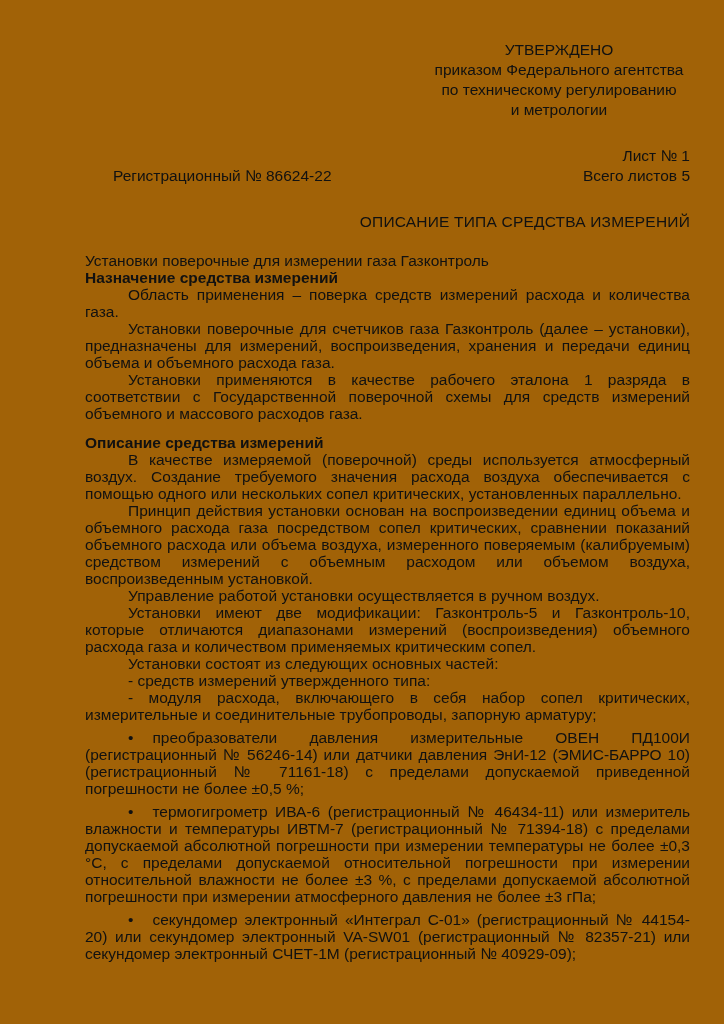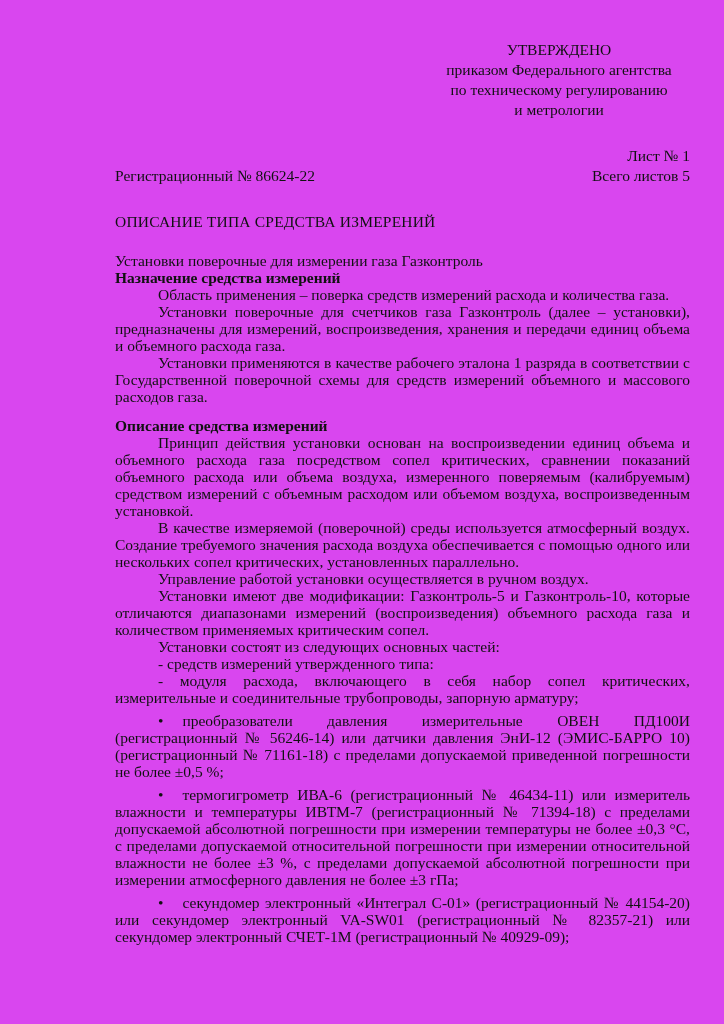--- a/index.html
+++ b/index.html
@@ -5,45 +5,45 @@
   html, body {
     margin: 0;
     padding: 0;
     background: #ffffff;
   }
   .page {
     position: relative;
     width: 724px;
     height: 1024px;
     box-sizing: border-box;
-    padding: 40px 34px 0 115px;
-    background: #d946ef;
+    padding: 40px 34px 0 85px;
+    background: #a16207;
     color: #111111;
-    font-family: Liberation Serif, serif;
+    font-family: Liberation Sans, sans-serif;
     font-size: 15.5px;
     line-height: 17px;
     overflow: hidden;
   }
   .approval-block {
     width: 262px;
     margin-left: auto;
     text-align: center;
     line-height: 20px;
   }
   .approval-line { display: block; }
-  .meta-block { margin-top: 26px; line-height: 20px; }
+  .meta-block { margin-top: 26px; line-height: 20px; margin-left: 28px; }
   .meta-sheet { text-align: right; }
   .meta-row {
     display: flex;
     justify-content: space-between;
     align-items: center;
   }
   .doc-title {
     margin-top: 27px;
-    text-align: left;
+    text-align: right;
     letter-spacing: 0.2px;
   }
   .doc-subtitle { margin-top: 22px; }
   .section-heading {
     margin-top: 0;
     font-weight: bold;
   }
   .section-heading.second { margin-top: 12px; }
   .para {
     margin: 0;
@@ -80,22 +80,22 @@
   <div class="doc-title">ОПИСАНИЕ ТИПА СРЕДСТВА ИЗМЕРЕНИЙ</div>
 
   <div class="doc-subtitle">Установки поверочные для измерении газа Газконтроль</div>
 
   <div class="section-heading">Назначение средства измерений</div>
   <p class="para">Область применения – поверка средств измерений расхода и количества газа.</p>
   <p class="para">Установки поверочные для счетчиков газа Газконтроль (далее – установки), предназначены для измерений, воспроизведения, хранения и передачи единиц объема и объемного расхода газа.</p>
   <p class="para">Установки применяются в качестве рабочего эталона 1 разряда в соответствии с Государственной поверочной схемы для средств измерений объемного и массового расходов газа.</p>
 
   <div class="section-heading second">Описание средства измерений</div>
+  <p class="para">В качестве измеряемой (поверочной) среды используется атмосферный воздух. Создание требуемого значения расхода воздуха обеспечивается с помощью одного или нескольких сопел критических, установленных параллельно.</p>
   <p class="para">Принцип действия установки основан на воспроизведении единиц объема и объемного расхода газа посредством сопел критических, сравнении показаний объемного расхода или объема воздуха, измеренного поверяемым (калибруемым) средством измерений с объемным расходом или объемом воздуха, воспроизведенным установкой.</p>
-  <p class="para">В качестве измеряемой (поверочной) среды используется атмосферный воздух. Создание требуемого значения расхода воздуха обеспечивается с помощью одного или нескольких сопел критических, установленных параллельно.</p>
   <p class="para">Управление работой установки осуществляется в ручном воздух.</p>
   <p class="para">Установки имеют две модификации: Газконтроль-5 и Газконтроль-10, которые отличаются диапазонами измерений (воспроизведения) объемного расхода газа и количеством применяемых критическим сопел.</p>
   <p class="para">Установки состоят из следующих основных частей:</p>
 
   <p class="para">- средств измерений утвержденного типа:</p>
   <p class="para">- модуля расхода, включающего в себя набор сопел критических, измерительные и соединительные трубопроводы, запорную арматуру;</p>
 
   <p class="para bullet"><span class="bullet-char">•</span><span class="bullet-gap"></span><span>преобразователи давления измерительные ОВЕН ПД100И (регистрационный № 56246-14) или датчики давления ЭнИ-12 (ЭМИС-БАРРО 10) (регистрационный № 71161-18) с пределами допускаемой приведенной погрешности не более ±0,5 %;</span></p>
 
   <p class="para bullet"><span class="bullet-char">•</span><span class="bullet-gap"></span><span>термогигрометр ИВА-6 (регистрационный № 46434-11) или измеритель влажности и температуры ИВТМ-7 (регистрационный № 71394-18) с пределами допускаемой абсолютной погрешности при измерении температуры не более ±0,3 °С, с пределами допускаемой относительной погрешности при измерении относительной влажности не более ±3 %, с пределами допускаемой абсолютной погрешности при измерении атмосферного давления не более ±3 гПа;</span></p>

